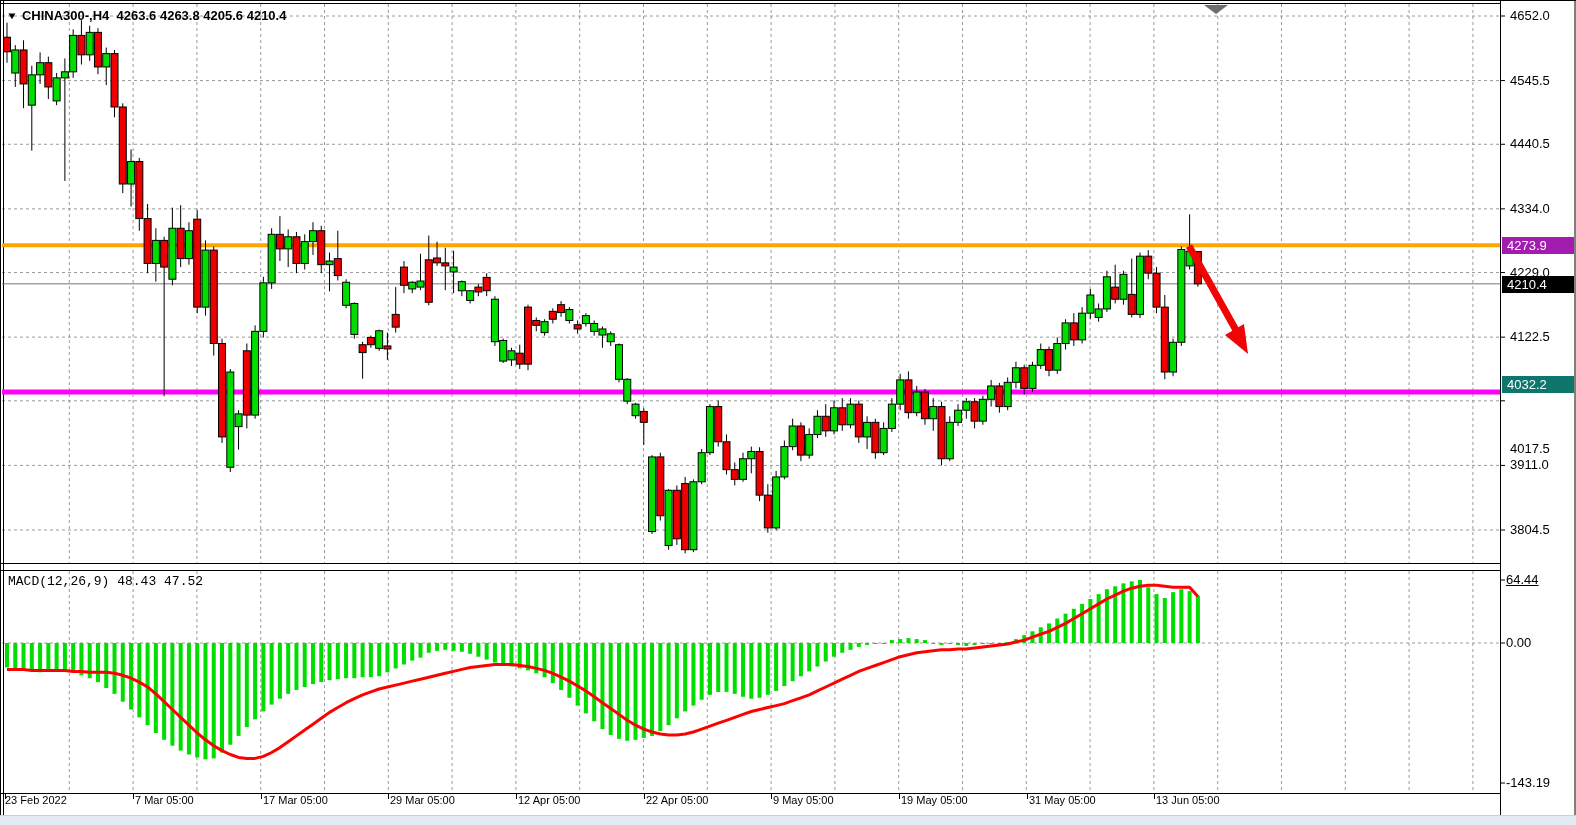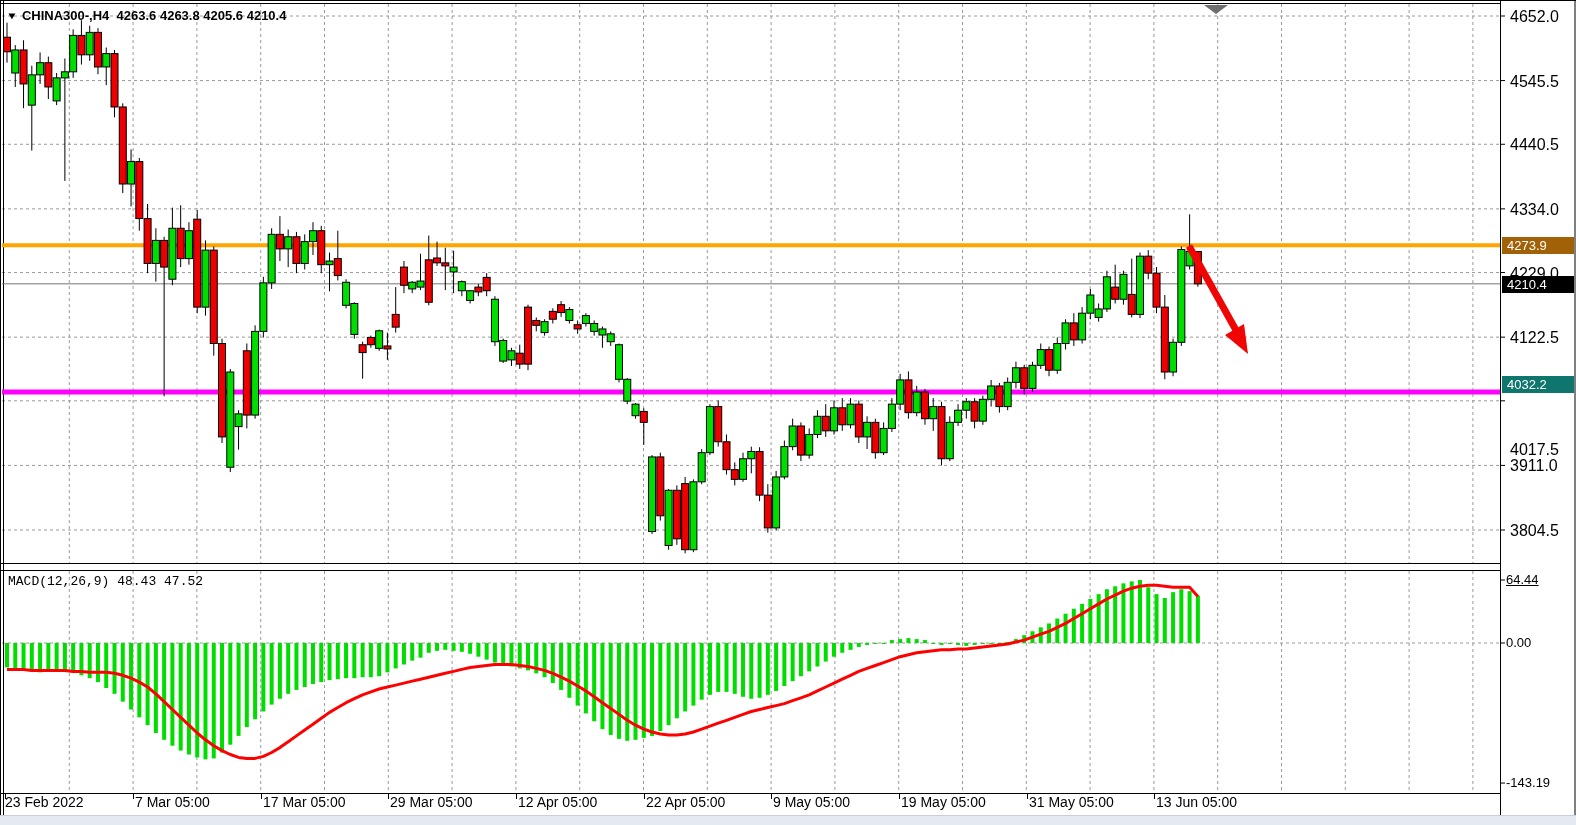--- a/index.html
+++ b/index.html
@@ -5,26 +5,26 @@
   html,body{margin:0;padding:0;background:#fff;}
   #screen{position:relative;width:1576px;height:825px;background:#fff;overflow:hidden;
           font-family:"Liberation Sans","DejaVu Sans",sans-serif;color:#000;}
   .lbl{position:absolute;font-size:13px;line-height:16px;white-space:nowrap;color:#000;}
   #gfx{position:absolute;left:0;top:0;}
   #header{position:absolute;left:6px;top:8px;font-size:13px;font-weight:bold;color:#000;}
   #header .tri{display:inline-block;transform:scaleY(.8);margin-right:4px;font-size:12px;}
   #macd-label{position:absolute;left:8px;top:574px;font-size:13px;color:#000;font-family:Liberation Mono, monospace;}
   .badge{position:absolute;left:1502px;width:72px;height:17px;font-size:13px;line-height:17px;
          color:#fff;padding-left:5px;box-sizing:border-box;}
-  #badge-res{background:#a16207;top:237px;}
+  #badge-res{background:#a21caf;top:237px;}
   #badge-sup{background:#0f766e;top:376px;}
   #badge-last{background:#000000;top:276px;}
   #bottom-strip{position:absolute;left:0;top:815px;width:1576px;height:10px;background:#e4eaf1;border-top:1px solid #c7d0da;}
-  .pricelbl{position:absolute;left:1510px;font-size:16px;}
-  .datelbl{position:absolute;top:794px;font-size:14px;}
+  .pricelbl{position:absolute;left:1510px;font-size:13px;}
+  .datelbl{position:absolute;top:794px;font-size:11px;}
   .macdlbl{position:absolute;left:1506px;font-size:13px;}
 </style>
 </head>
 <body>
 
 <div id="screen">
   <svg id="gfx" width="1576" height="825">
       <line x1="69.3" y1="4" x2="69.3" y2="563" stroke="#9a9a9a" stroke-width="1" stroke-dasharray="3 3"></line>
       <line x1="69.3" y1="571" x2="69.3" y2="793" stroke="#9a9a9a" stroke-width="1" stroke-dasharray="3 3"></line>
       <line x1="133.1" y1="4" x2="133.1" y2="563" stroke="#9a9a9a" stroke-width="1" stroke-dasharray="3 3"></line>

